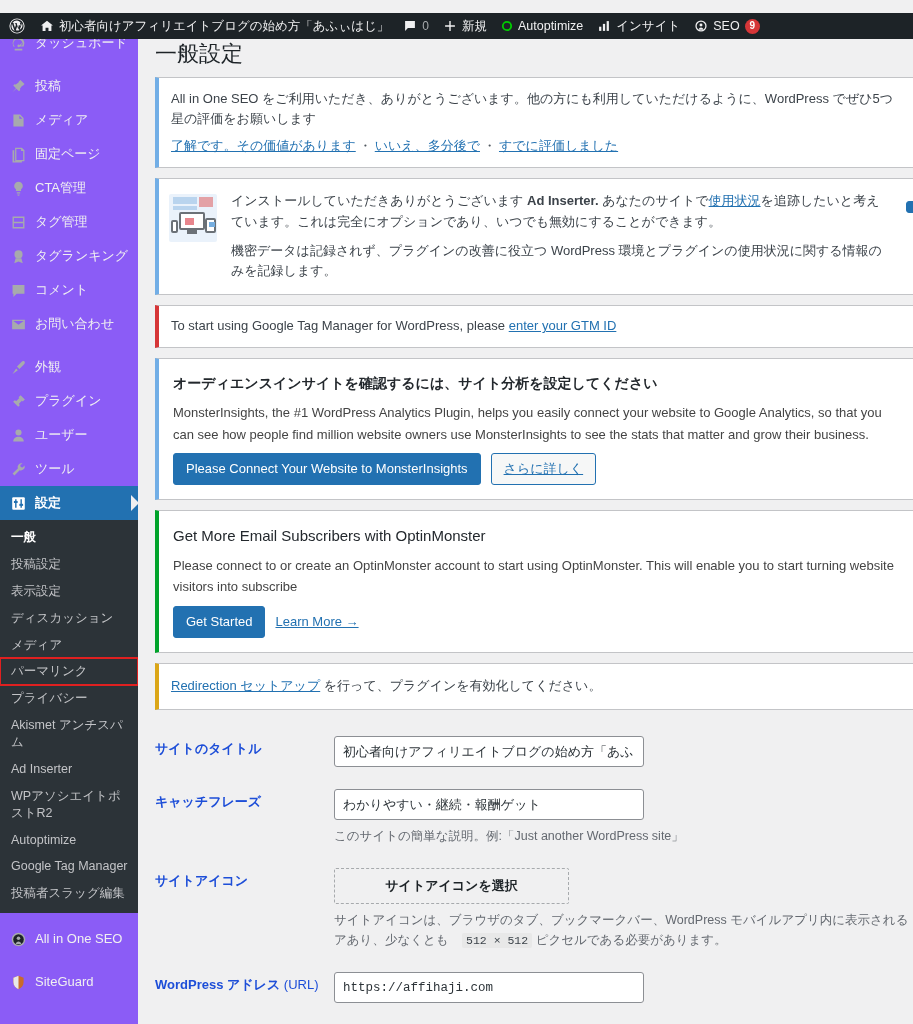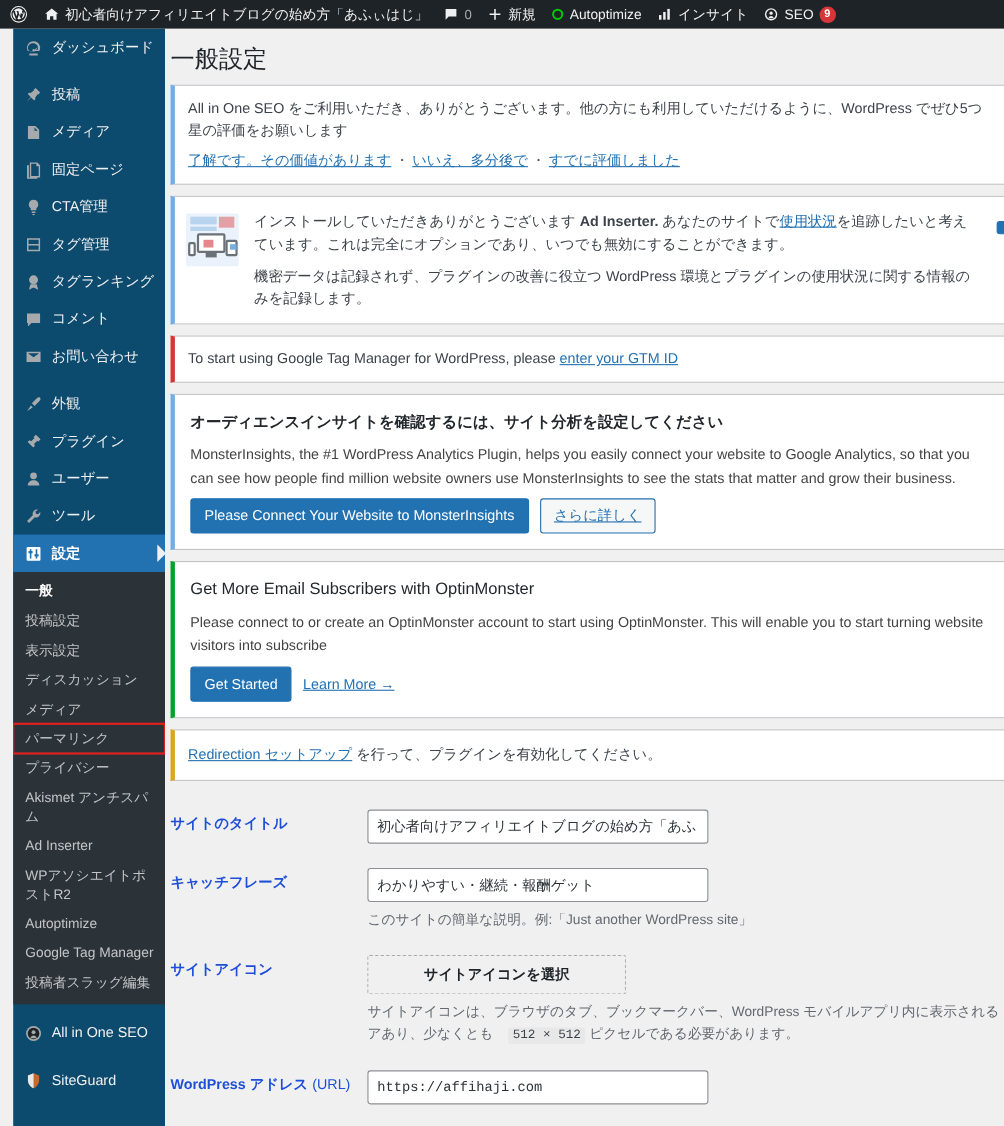--- a/index.html
+++ b/index.html
@@ -10,21 +10,21 @@
     overflow: hidden;
     background: #f0f0f1;
     font-family: "Liberation Sans", "DejaVu Sans", sans-serif;
     font-size: 13px;
     color: #3c434a;
   }
   #root { position: relative; width: 913px; height: 1024px; overflow: hidden; }
 
   
   .adminbar {
-    position: absolute; top: 0; left: 0;
+    position: absolute; top: 13px; left: 0;
     width: 913px; height: 26px;
     background: #1d2327;
     color: #f0f0f1;
     display: flex; align-items: flex-start;
     font-size: 12.5px;
     z-index: 50;
     white-space: nowrap;
   }
   .ab-item {
     display: flex; align-items: center;
@@ -41,23 +41,23 @@
   .ab-badge {
     display: inline-flex; align-items: center; justify-content: center;
     min-width: 15px; height: 15px; padding: 0 4px;
     border-radius: 9px;
     background: #d63638; color: #fff;
     font-size: 10px; font-weight: 600; line-height: 1;
   }
 
   
   .sidebar {
-    position: absolute; top: 26px; left: 12px;
+    position: absolute; top: 26px; left: 0;
     width: 138px; height: 998px;
-    background: #0c4a6e;
+    background: #8b5cf6;
     overflow: hidden;
     z-index: 40;
   }
   .menu-item {
     position: relative;
     display: flex; align-items: center;
     gap: 8px;
     padding: 8px 0 8px 9px;
     color: #f0f0f1;
     font-size: 13px;

